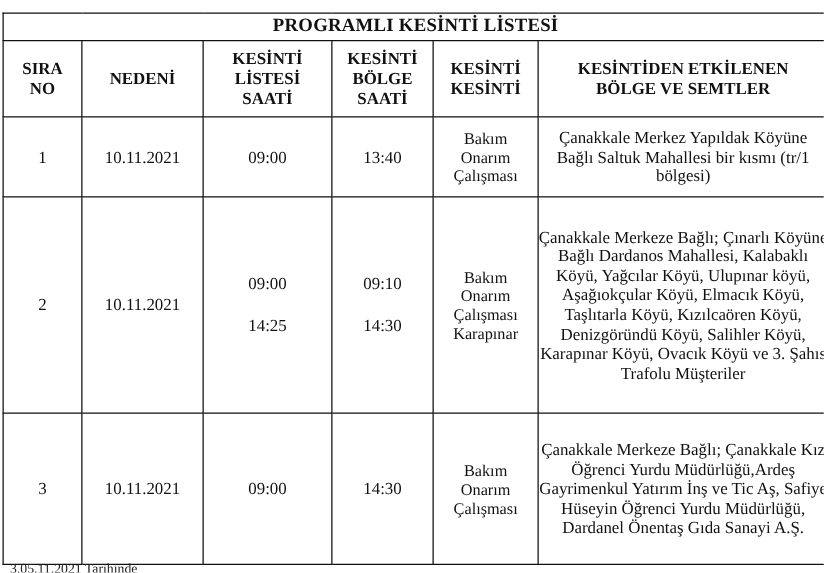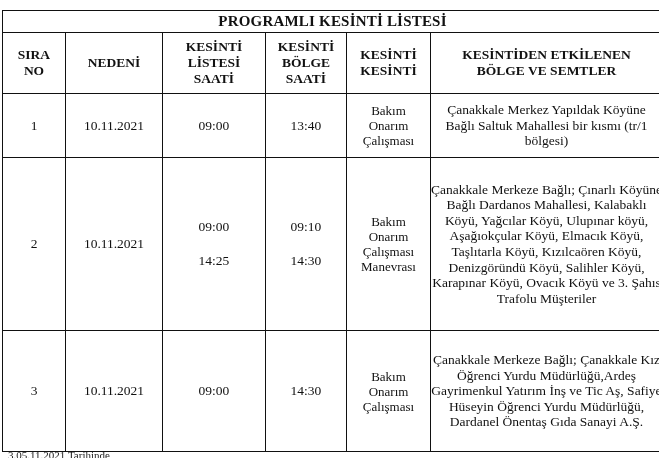--- a/index.html
+++ b/index.html
@@ -105,21 +105,21 @@
       </td>
       <td>
         <span class="time-line">09:10</span>
         <span class="time-gap"></span>
         <span class="time-line">14:30</span>
       </td>
       <td class="reason">
         <span class="time-line">Bakım</span>
         <span class="time-line">Onarım</span>
         <span class="time-line">Çalışması</span>
-        <span class="time-line">Manevrası</span>
+        <span class="time-line">Karapınar</span>
       </td>
       <td class="areas">Çanakkale Merkeze Bağlı; Çınarlı Köyüne Bağlı Dardanos Mahallesi, Kalabaklı Köyü, Yağcılar Köyü, Ulupınar köyü, Aşağıokçular Köyü, Elmacık Köyü, Taşlıtarla Köyü, Kızılcaören Köyü, Denizgöründü Köyü, Salihler Köyü, Karapınar Köyü, Ovacık Köyü ve 3. Şahıs Trafolu Müşteriler</td>
     </tr>
     <tr class="row3">
       <td>3</td>
       <td>10.11.2021</td>
       <td>09:00</td>
       <td>14:30</td>
       <td class="reason">
         <span class="time-line">Bakım</span>

